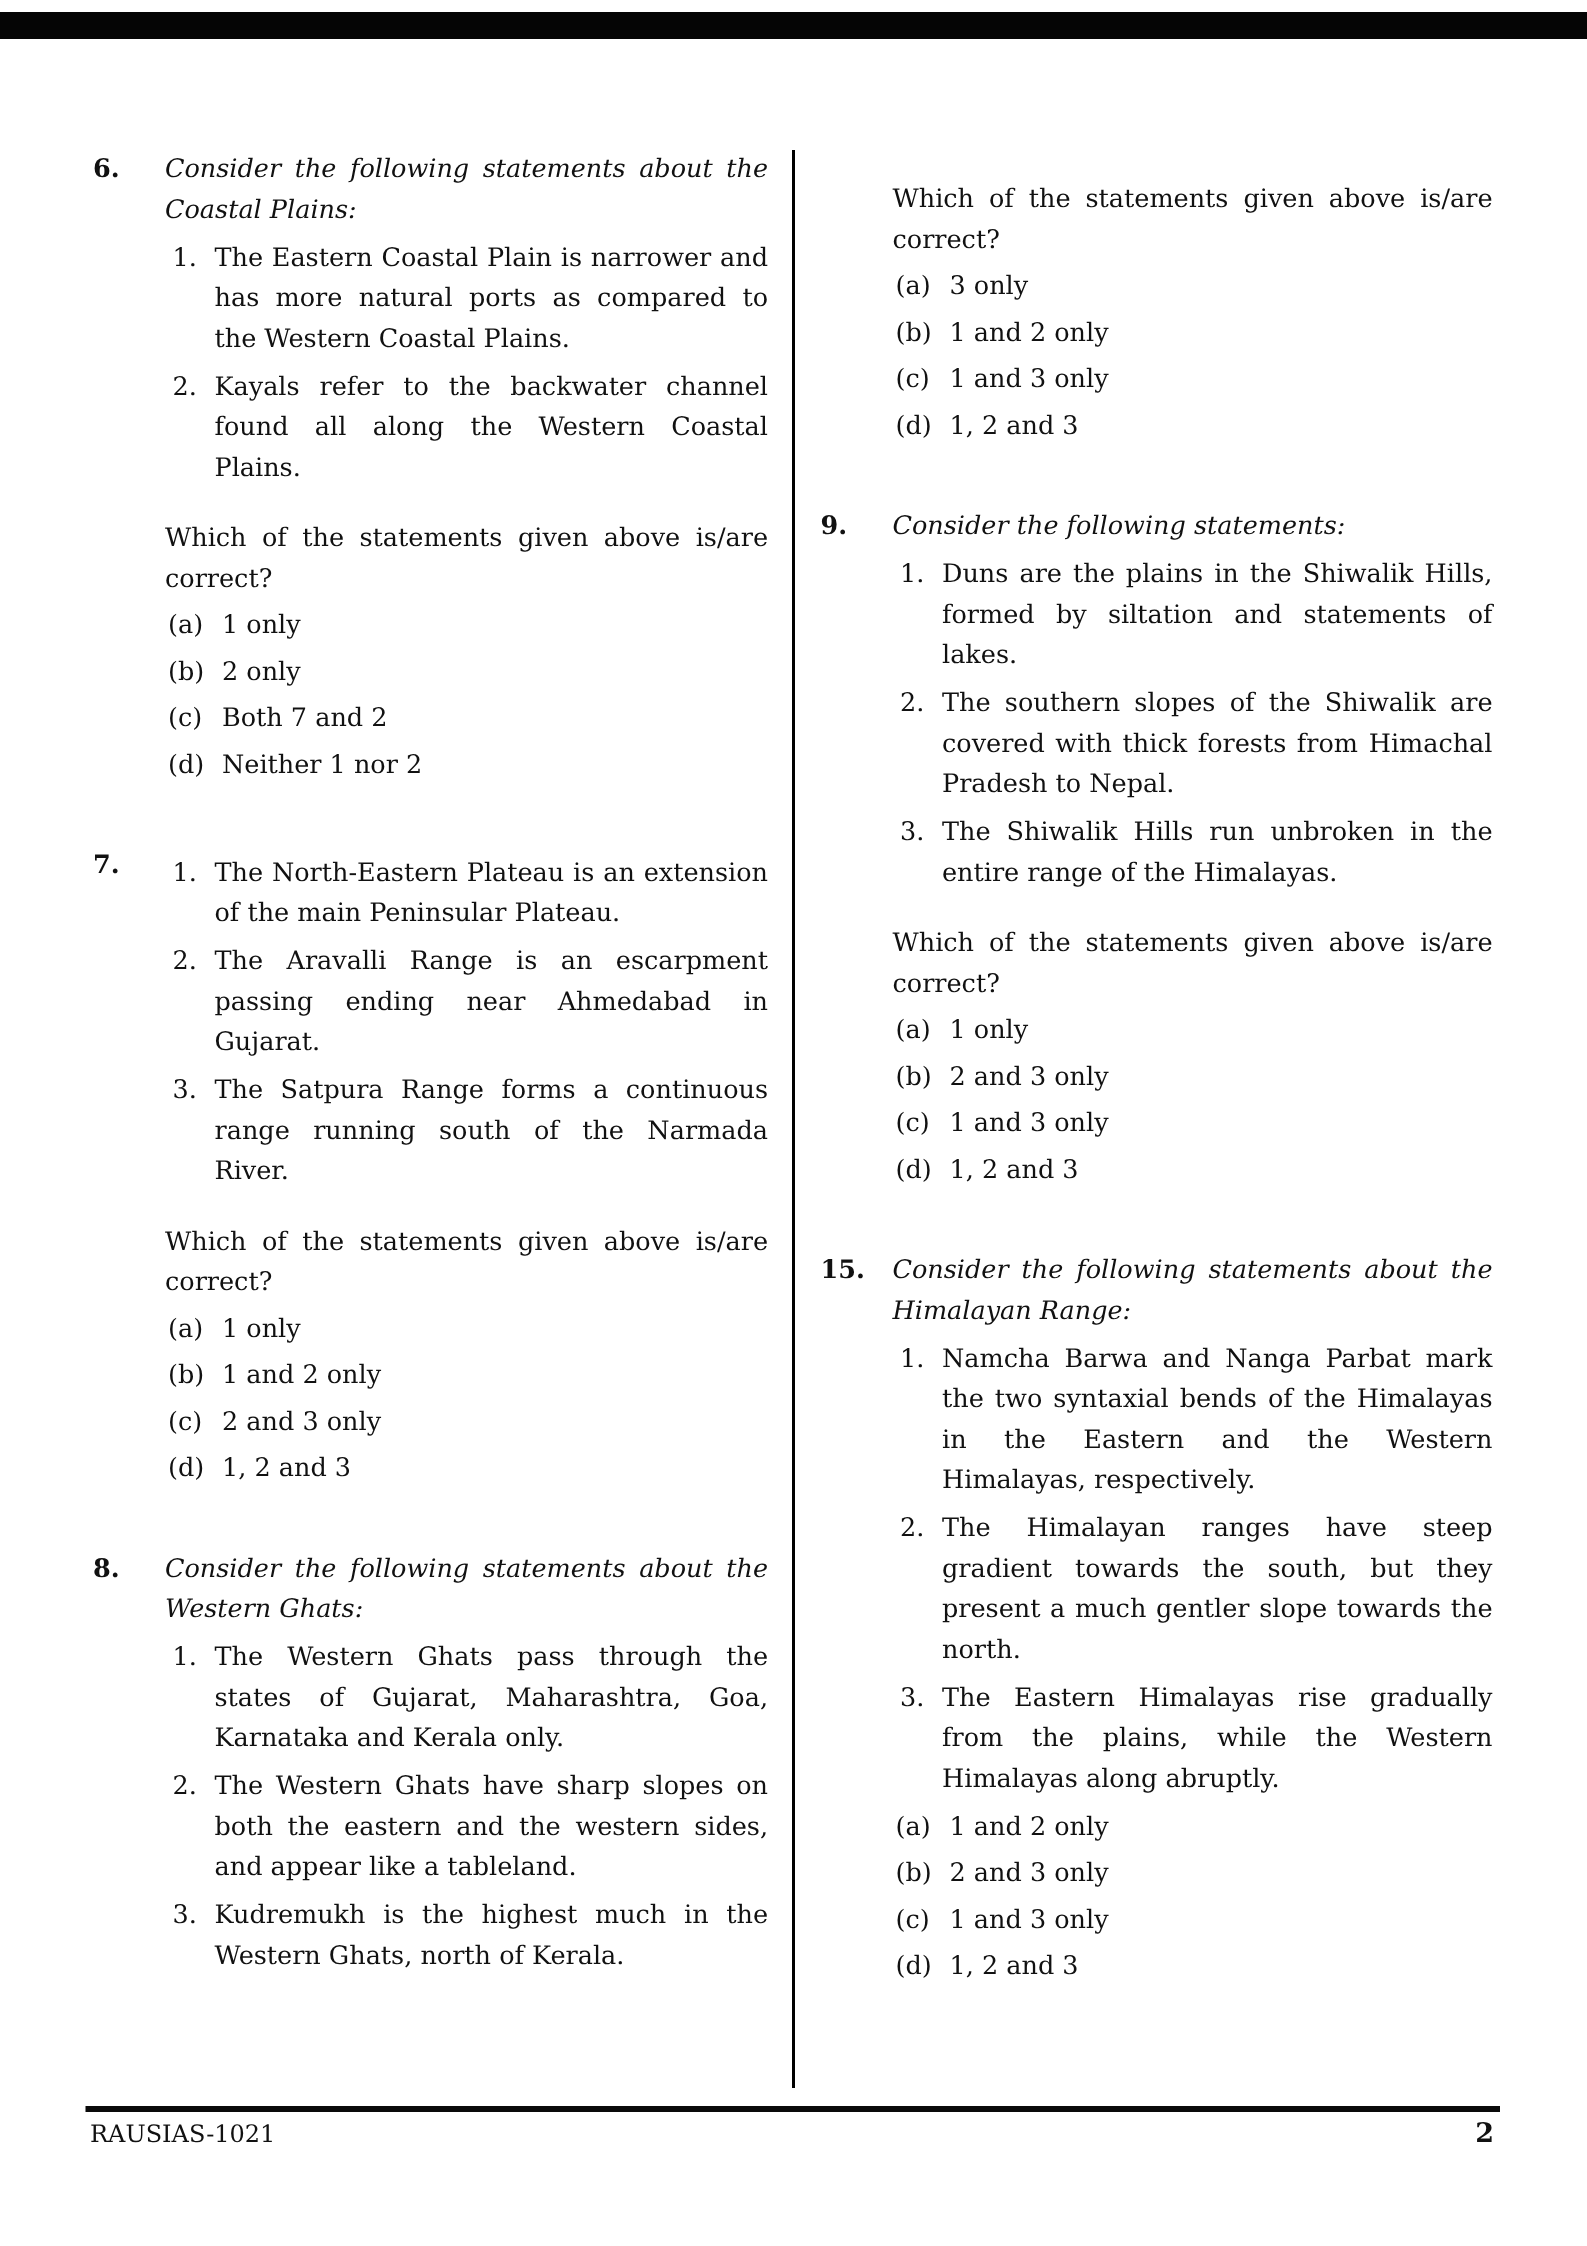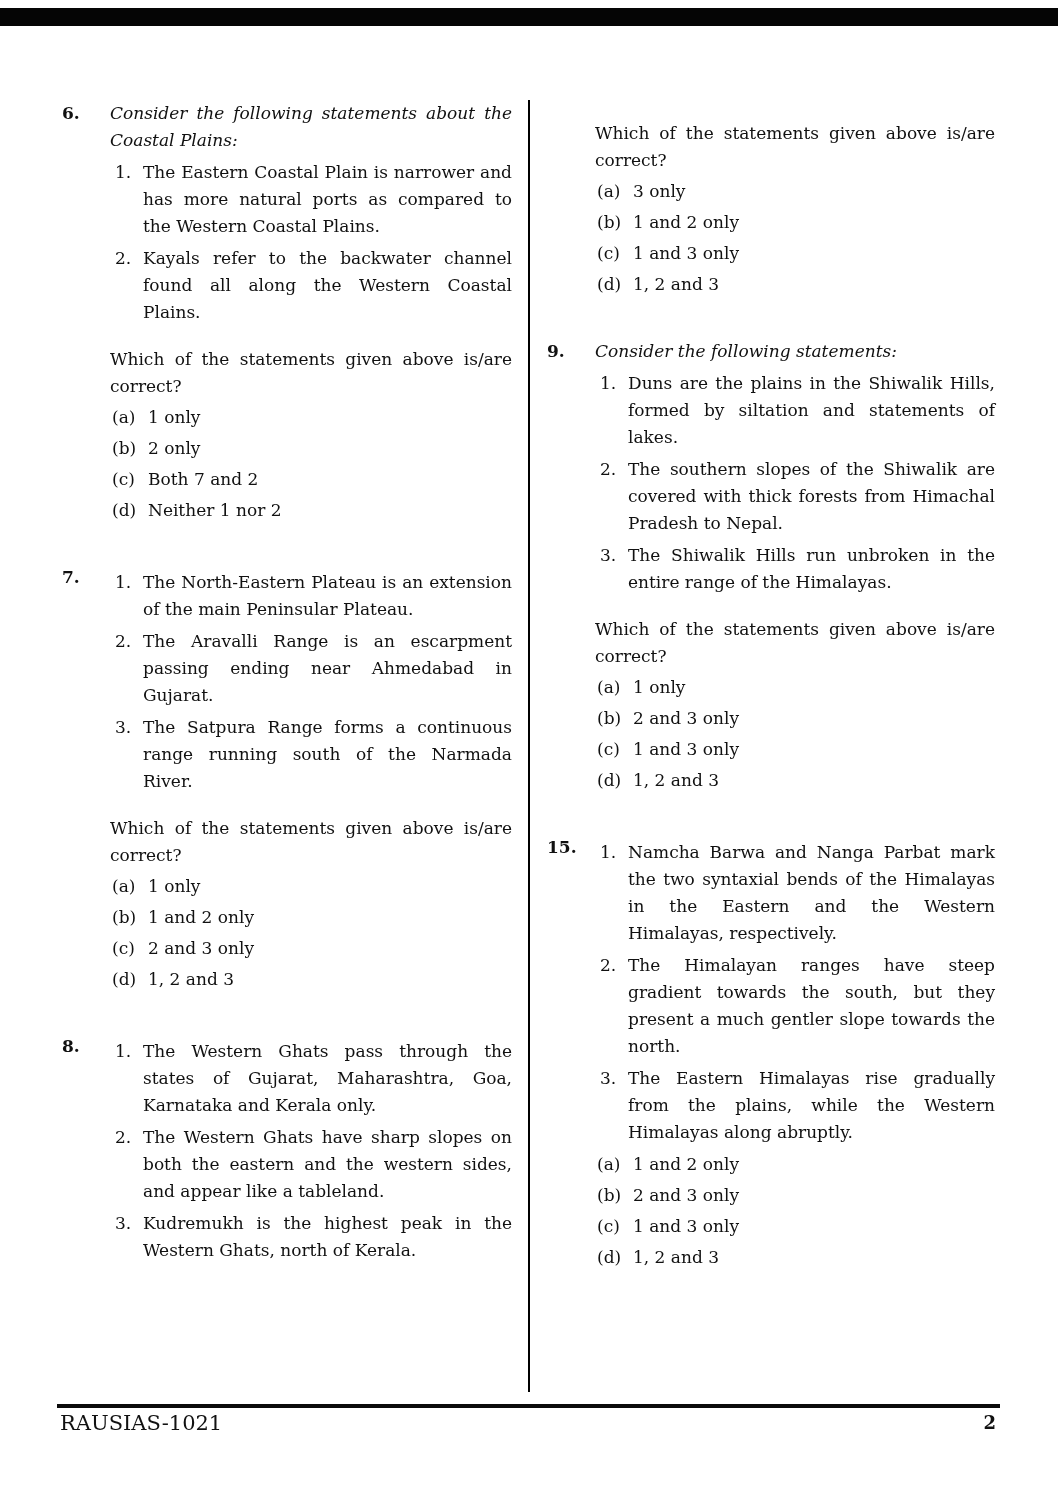--- a/index.html
+++ b/index.html
@@ -47,21 +47,21 @@
   .opt-text { flex:1; }
   .footer-rule {
     position:absolute;
     left:57px; top:1404px;
     width:943px; height:4px;
     background:#0a0a0a;
   }
   .footer-left {
     position:absolute;
     left:60px; top:1411px;
-    font-size:21px; line-height:24px;
+    font-size:16px; line-height:24px;
   }
   .footer-page {
     position:absolute;
     right:62px; top:1411px;
     font-size:18px; line-height:24px;
     font-weight:bold;
   }
 </style>
 </head>
 <body>
@@ -136,31 +136,32 @@
             <div class="opt">
               <div class="opt-label">(d)</div>
               <div class="opt-text">1, 2 and 3</div>
             </div>
           </div>
         </div>
       </div>
       <div class="q-row">
         <div class="q-num">8.</div>
         <div class="q-body">
+          <div class="intro">Consider the following statements about the Western Ghats:</div>
           <div class="stmt">
             <div class="stmt-num">1.</div>
             <div class="stmt-text">The Western Ghats pass through the states of Gujarat, Maharashtra, Goa, Karnataka and Kerala only.</div>
           </div>
           <div class="stmt">
             <div class="stmt-num">2.</div>
             <div class="stmt-text">The Western Ghats have sharp slopes on both the eastern and the western sides, and appear like a tableland.</div>
           </div>
           <div class="stmt">
             <div class="stmt-num">3.</div>
-            <div class="stmt-text">Kudremukh is the highest peak in the Western Ghats, north of Kerala.</div>
+            <div class="stmt-text">Kudremukh is the highest much in the Western Ghats, north of Kerala.</div>
           </div>
         </div>
       </div>
     </div>
   <div class="column column-right">
       <div class="q-row">
         <div class="q-num"></div>
         <div class="q-body">
           <div class="prompt">Which of the statements given above is/are correct?</div>
           <div class="options">
@@ -216,20 +217,21 @@
             <div class="opt">
               <div class="opt-label">(d)</div>
               <div class="opt-text">1, 2 and 3</div>
             </div>
           </div>
         </div>
       </div>
       <div class="q-row">
         <div class="q-num">15.</div>
         <div class="q-body">
+          <div class="intro">Consider the following statements about the Himalayan Range:</div>
           <div class="stmt">
             <div class="stmt-num">1.</div>
             <div class="stmt-text">Namcha Barwa and Nanga Parbat mark the two syntaxial bends of the Himalayas in the Eastern and the Western Himalayas, respectively.</div>
           </div>
           <div class="stmt">
             <div class="stmt-num">2.</div>
             <div class="stmt-text">The Himalayan ranges have steep gradient towards the south, but they present a much gentler slope towards the north.</div>
           </div>
           <div class="stmt">
             <div class="stmt-num">3.</div>

